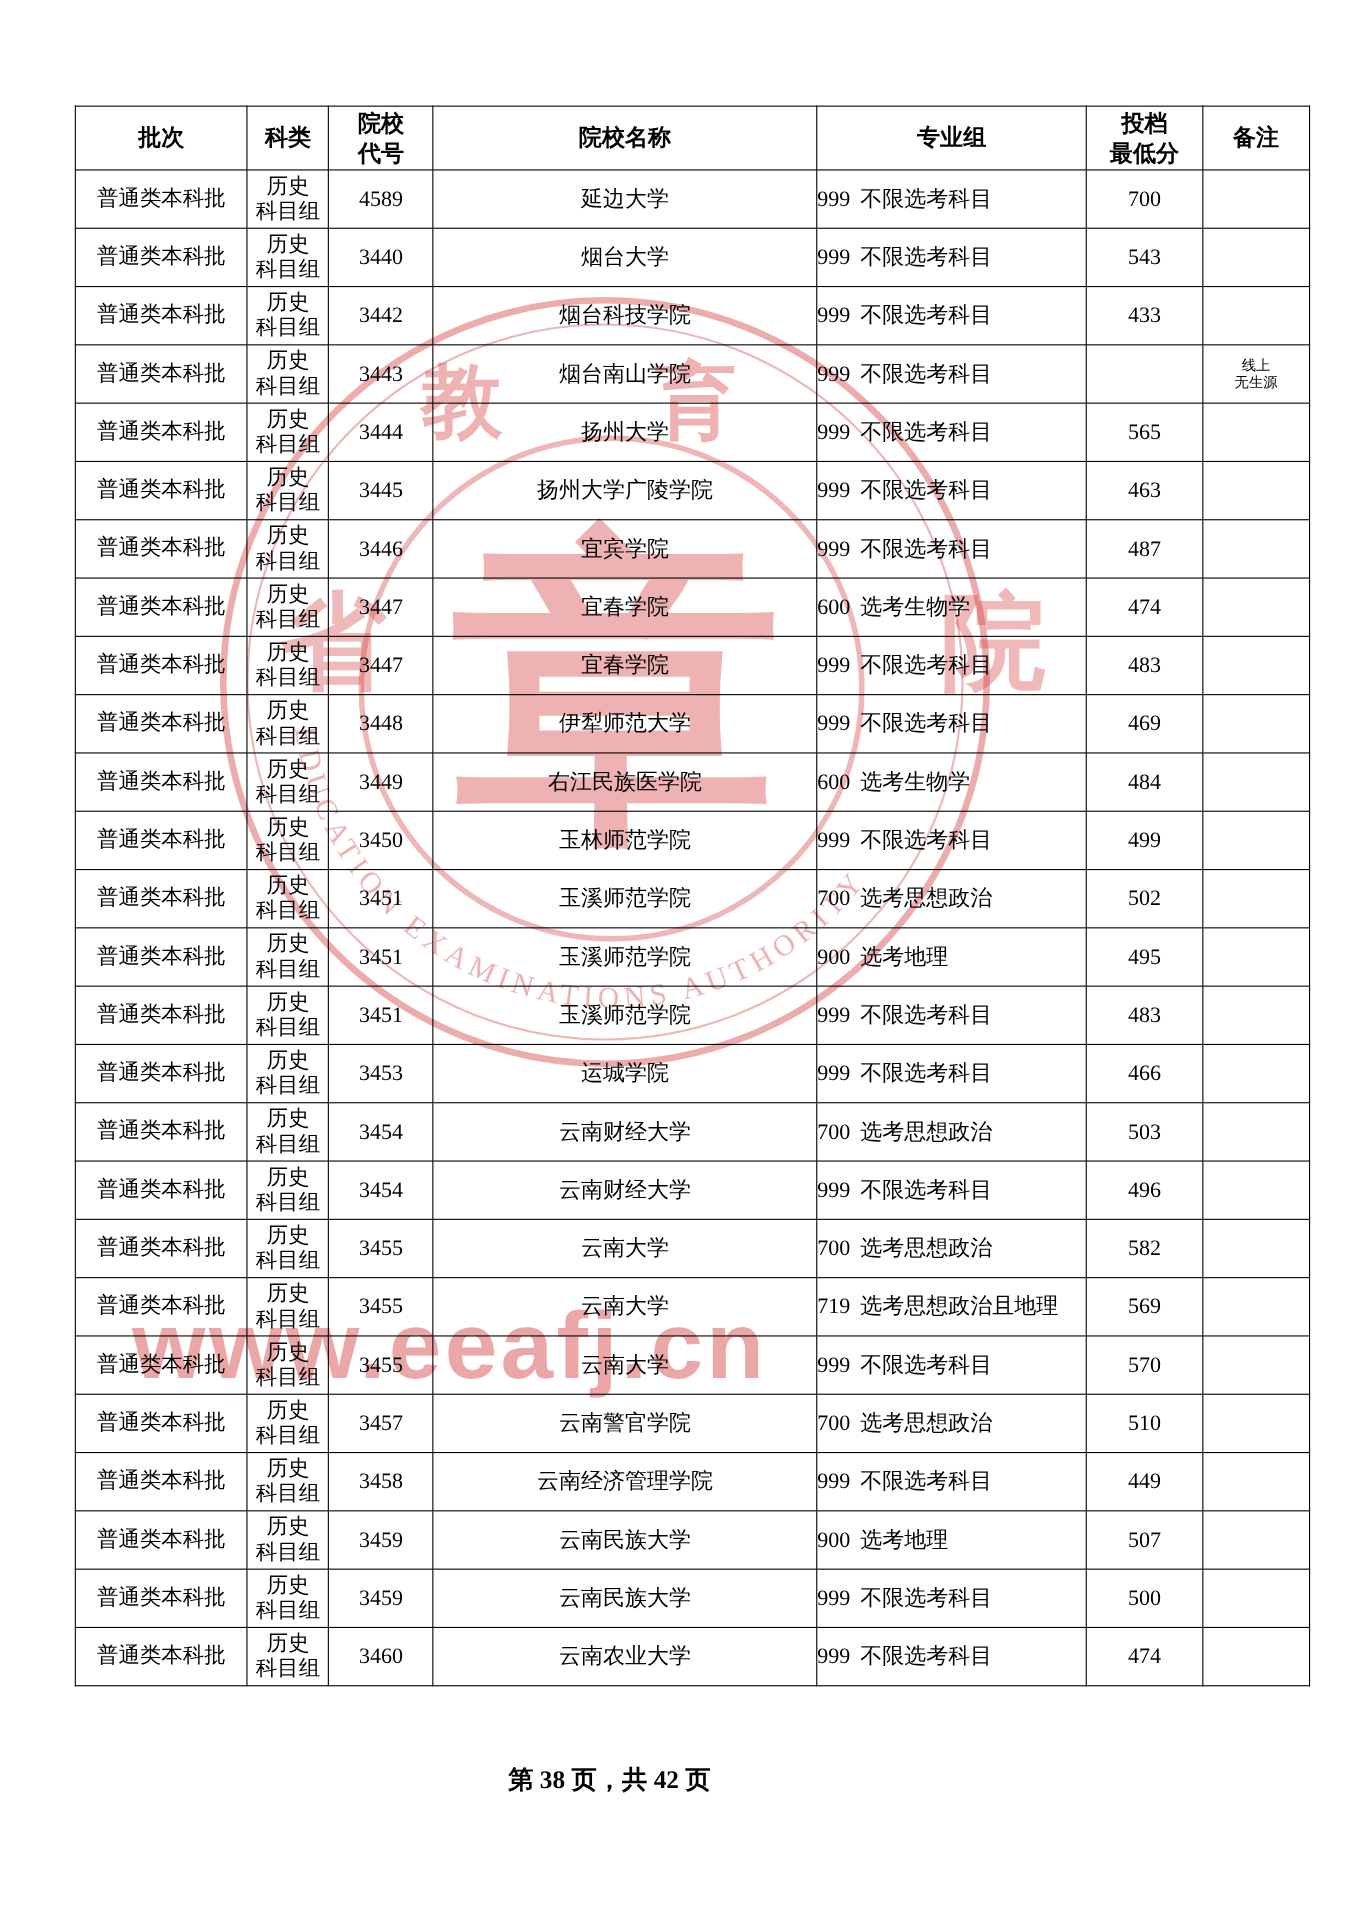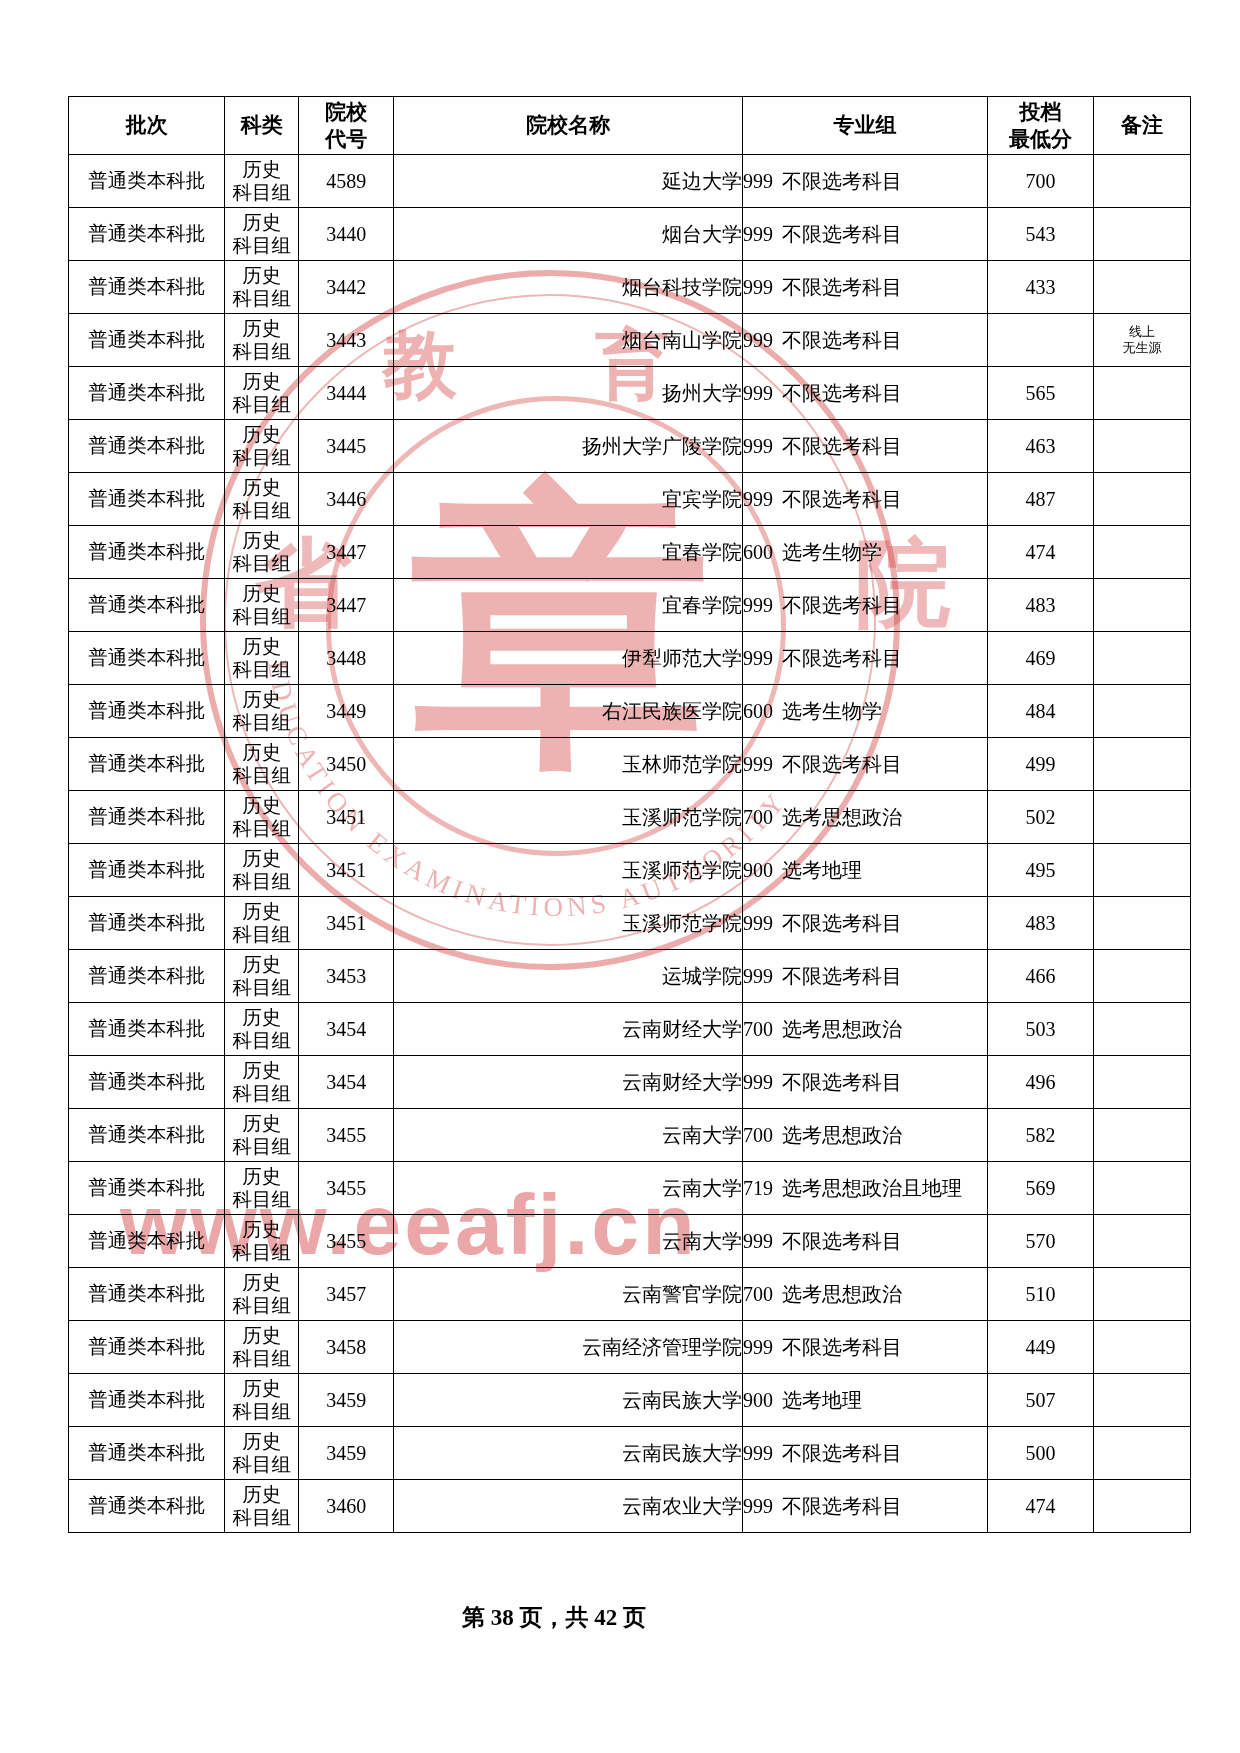--- a/index.html
+++ b/index.html
@@ -137,21 +137,21 @@
     vertical-align: middle;
     line-height: 1.2;
   }
   td.c-batch { font-size: 19.5px; }
   td.c-kelei {
     font-size: 19.5px;
     line-height: 1.18;
   }
   td.c-code { font-size: 20px; }
   td.c-name {
-    text-align: right;
+    text-align: center;
     padding-left: 14px;
     font-size: 20px;
     margin-left: 28px;
   }
   td.c-group {
     text-align: left;
     padding-left: 10px;
     font-size: 20px;
   }
   td.c-group .gnum { margin-right: 9px; }

